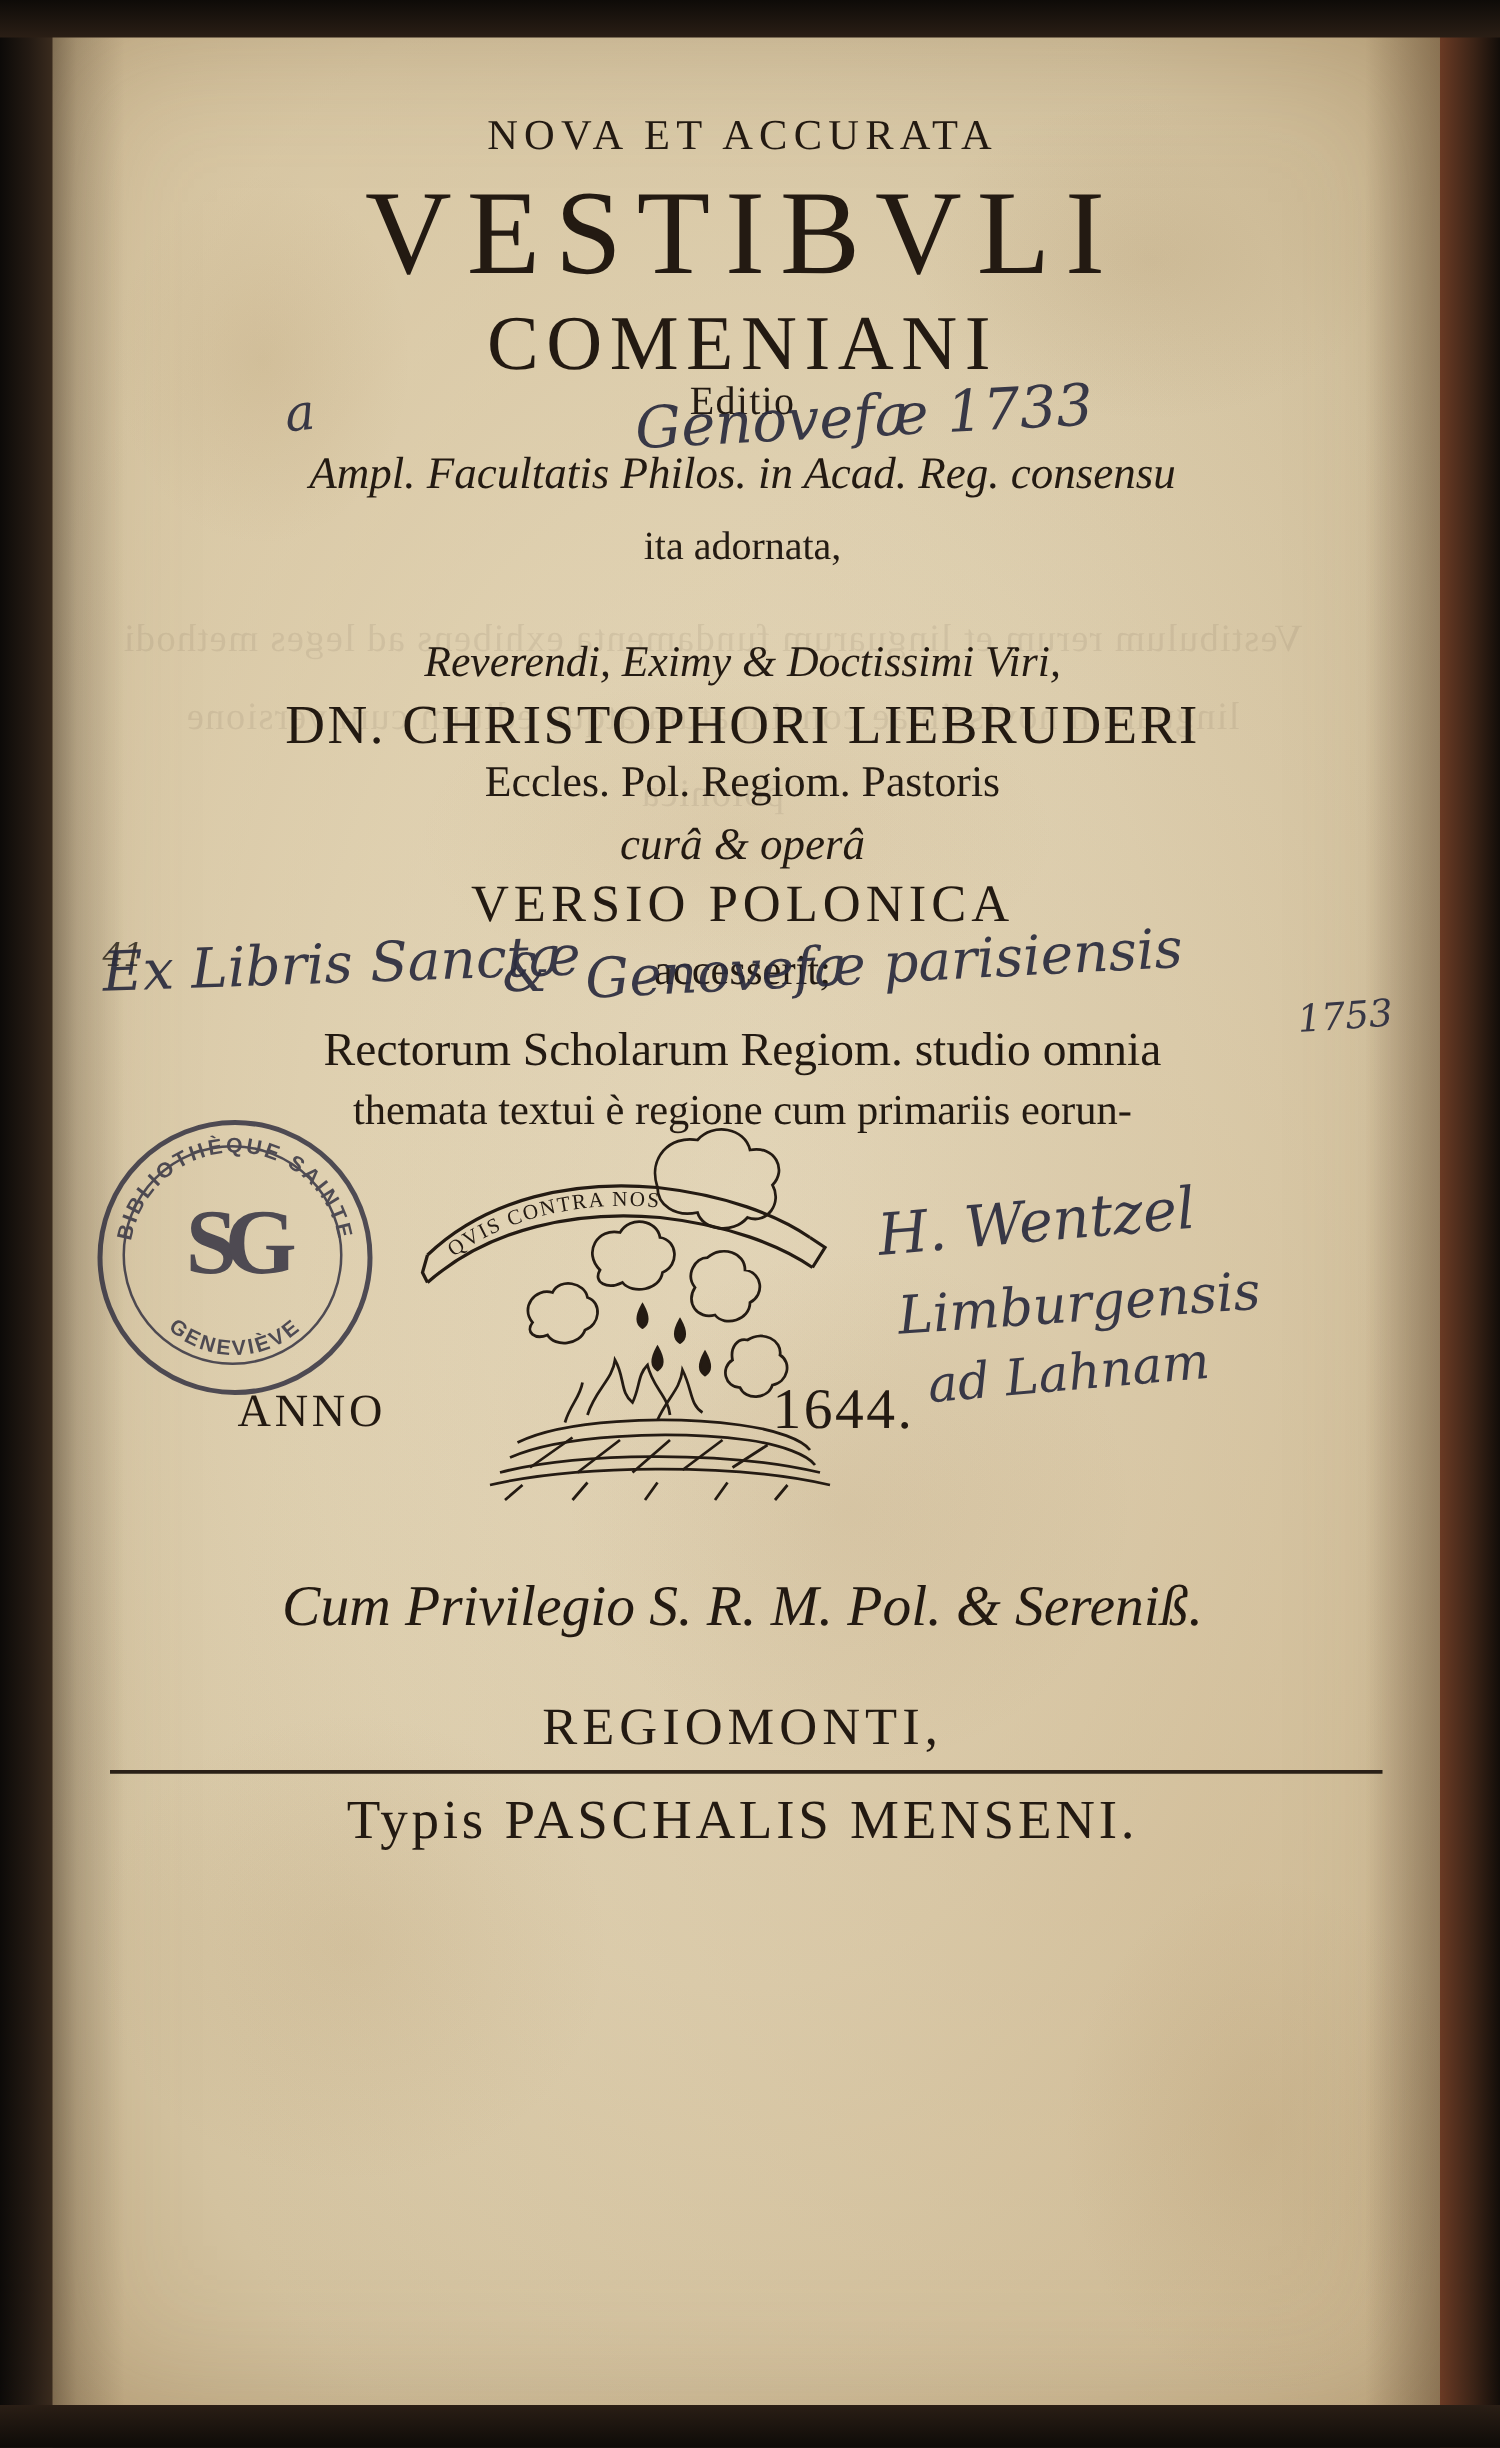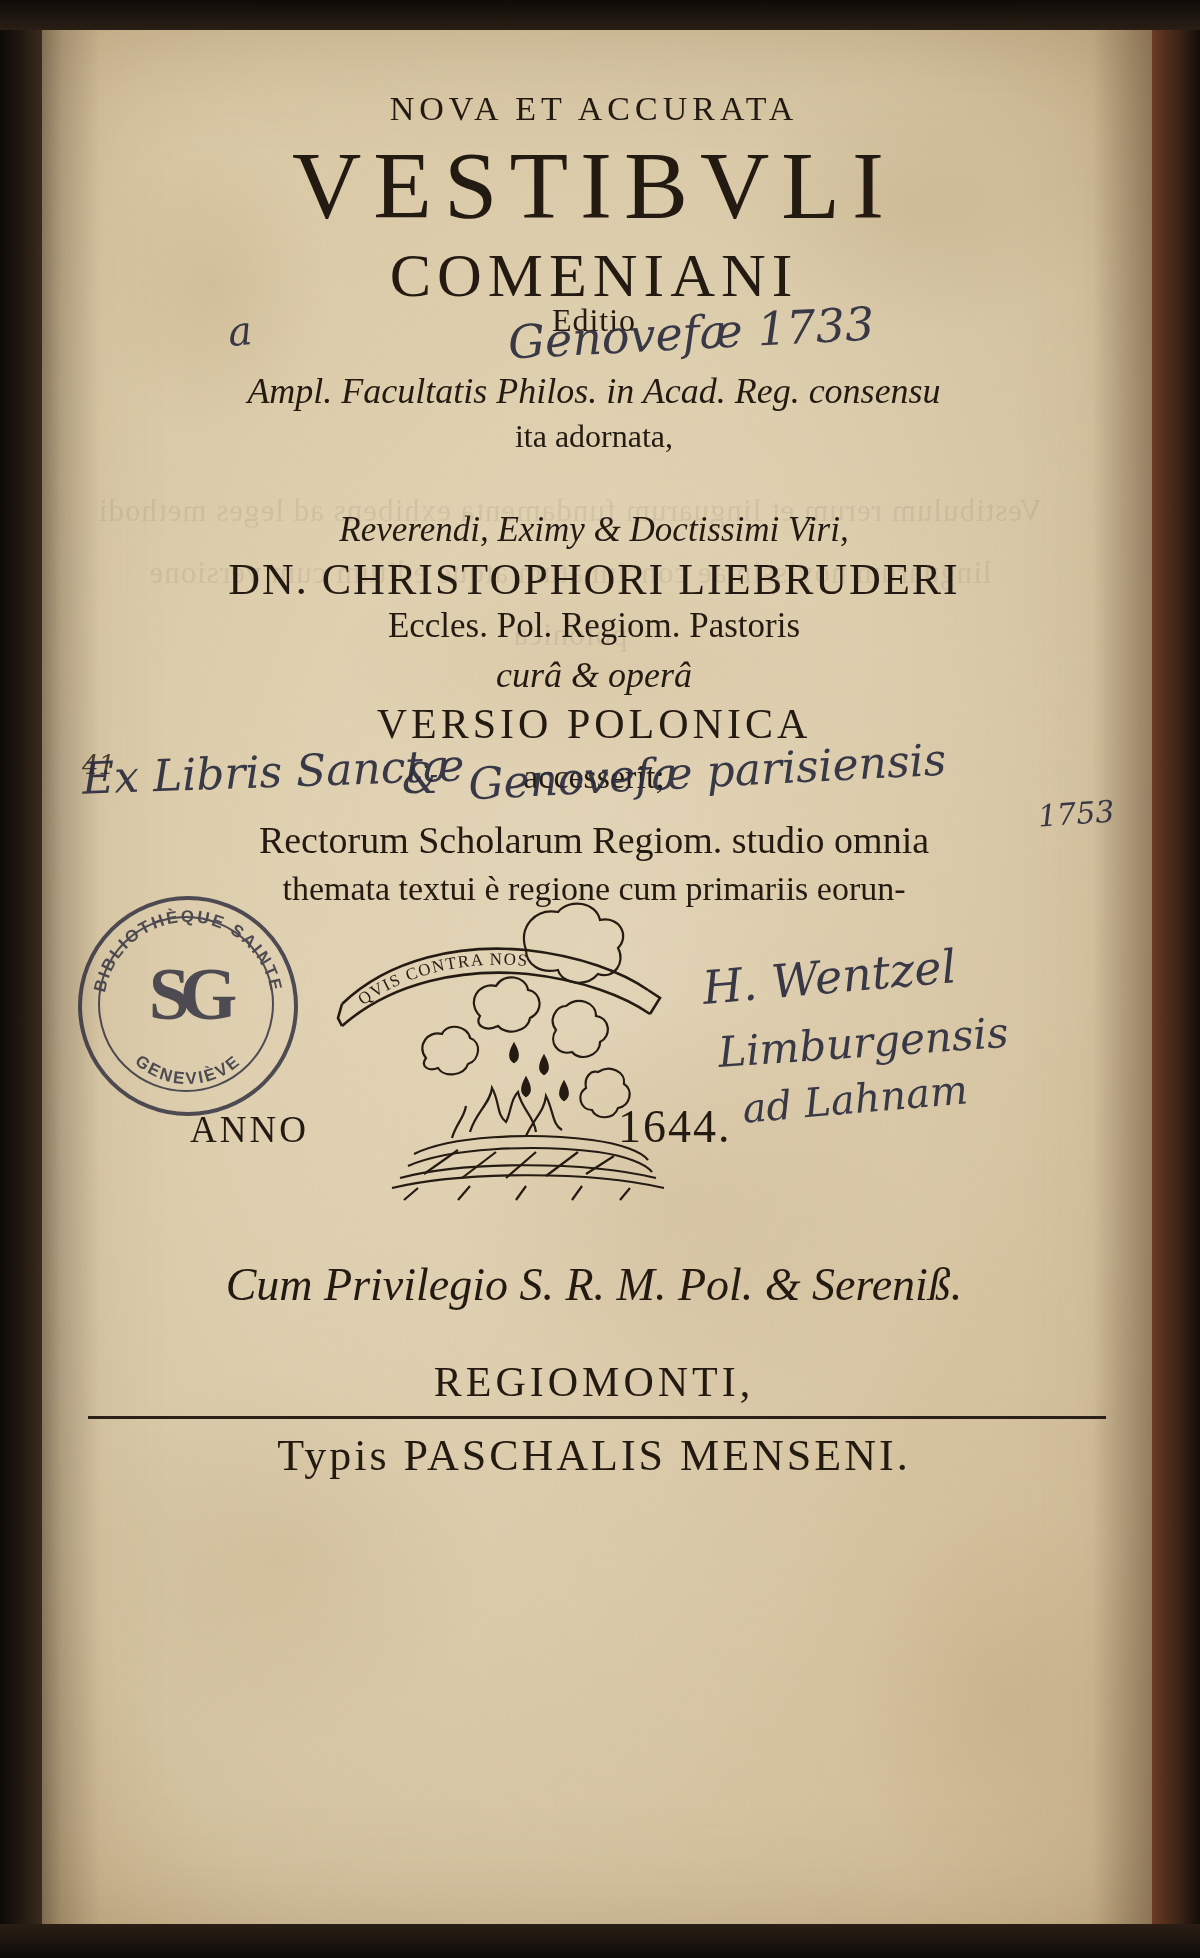--- a/index.html
+++ b/index.html
@@ -240,21 +240,21 @@
   <div id="content">
 
     <div class="line caps tiny-caps" style="top:72px;">NOVA ET ACCURATA</div>
 
     <div class="line caps huge" style="top:112px;">VESTIBVLI</div>
 
     <div class="line caps big" style="top:222px;">COMENIANI</div>
 
     <div class="line rom" style="top:284px; font-size:32px; letter-spacing:1px;">Editio</div>
 
-    <div class="line ital" style="top:352px; font-size:36px;">Ampl. Facultatis Philos. in Acad. Reg. consensu</div>
+    <div class="line ital" style="top:339px; font-size:36px;">Ampl. Facultatis Philos. in Acad. Reg. consensu</div>
 
     <div class="line rom-sm" style="top:400px;">ita adornata,</div>
 
 
     <div class="line ital" style="top:492px; font-size:35px;">Reverendi, Eximy &amp; Doctissimi Viri,</div>
 
     <div class="line caps" style="top:536px; font-size:44px; letter-spacing:2px;">DN. CHRISTOPHORI LIEBRUDERI</div>
 
     <div class="line rom-sm" style="top:588px; font-size:35px;">Eccles. Pol. Regiom. Pastoris</div>
 

